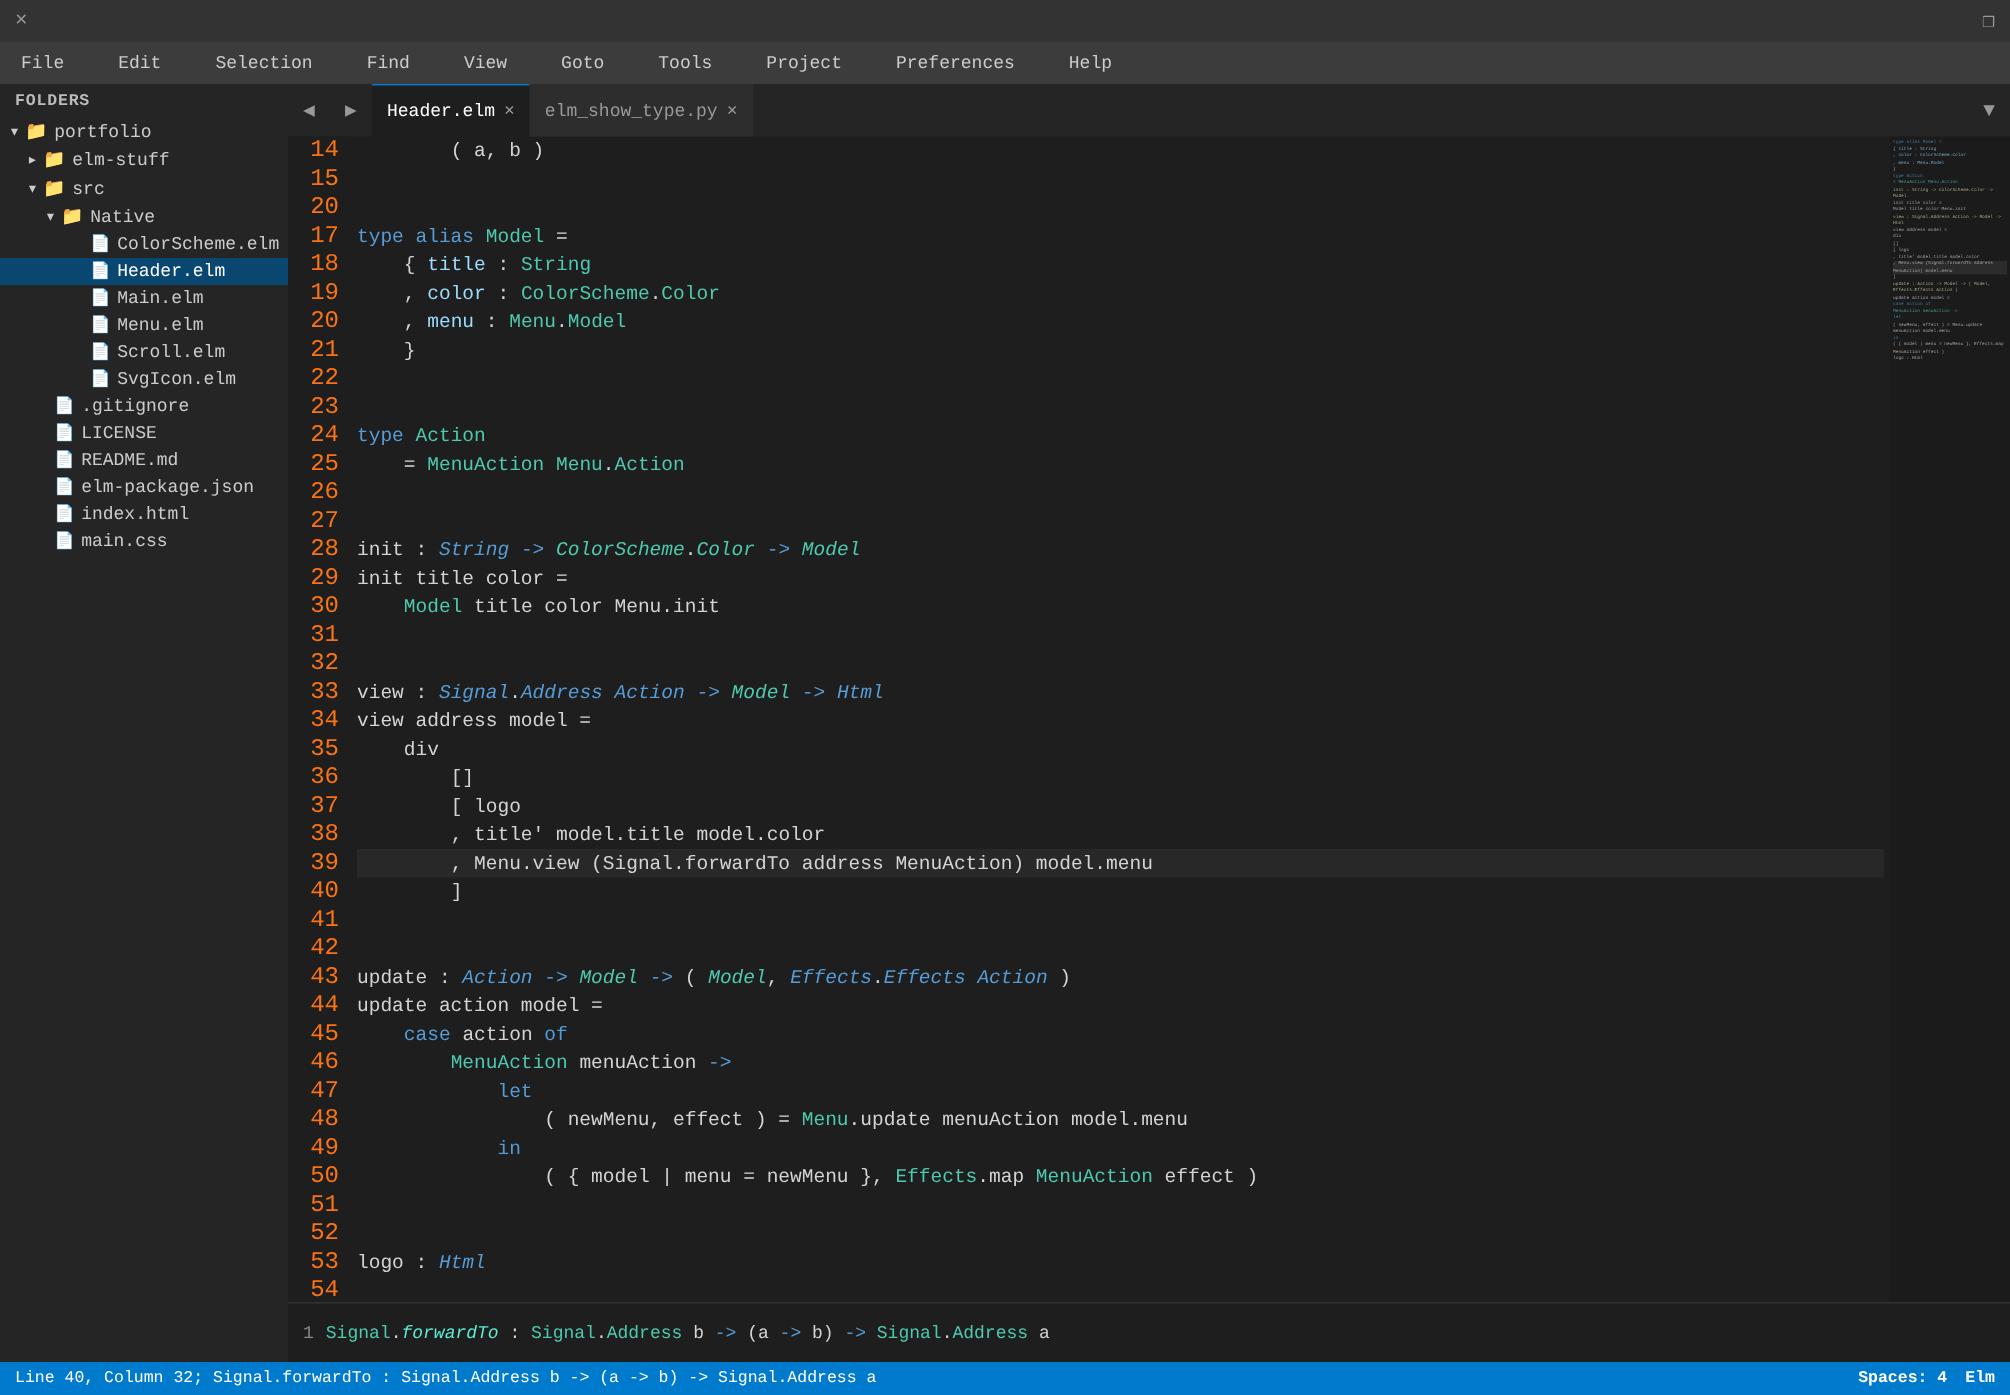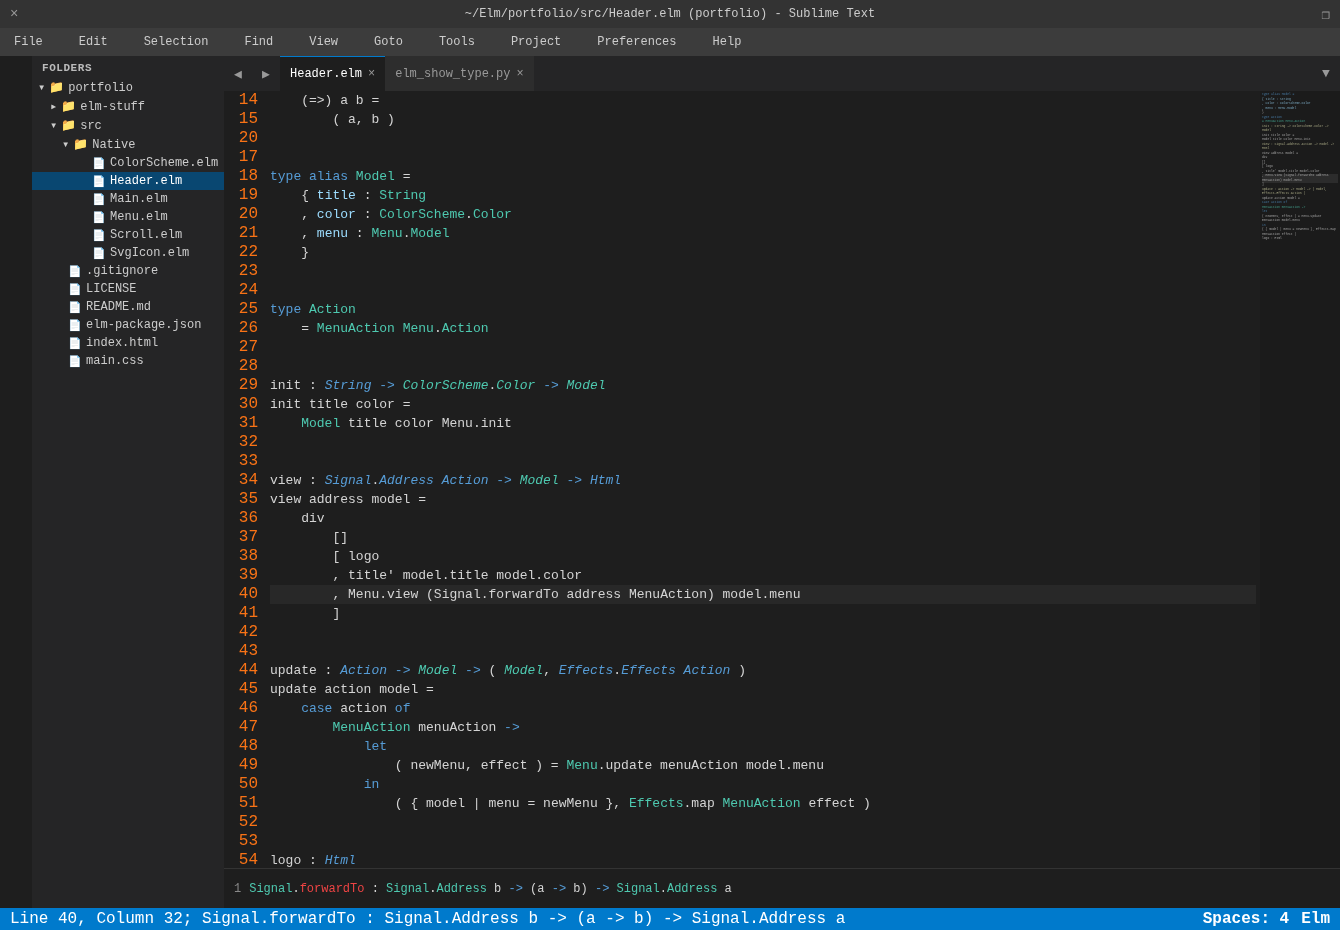--- a/index.html
+++ b/index.html
@@ -47,21 +47,20 @@
       padding: 4px 8px;
       font-size: 12px;
       cursor: pointer;
     }
 
     
     .main-area {
       display: flex;
       flex: 1;
       overflow: hidden;
-      padding-left: 32px;
     }
 
     
     .sidebar {
       width: 192px;
       background: #252526;
       display: flex;
       flex-direction: column;
       flex-shrink: 0;
       overflow-y: auto;
@@ -200,21 +199,21 @@
 
     
     .status-bar {
       background: #007acc;
       color: #fff;
       height: 22px;
       display: flex;
       align-items: center;
       justify-content: space-between;
       padding: 0 10px;
-      font-size: 16px;
+      font-size: 11px;
       flex-shrink: 0;
     }
     .status-left { display: flex; align-items: center; gap: 12px; }
     .status-right { display: flex; align-items: center; gap: 12px; font-weight: bold; }
 
     
     .bottom-panel {
       background: #1e1e1e;
       height: 40px;
       display: flex;
@@ -228,39 +227,38 @@
 
     
     .c-keyword { color: #569cd6; }
     .c-type { color: #4ec9b0; }
     .c-punct { color: #d4d4d4; }
     .c-plain { color: #d4d4d4; }
     .c-arrow { color: #569cd6; }
     .c-italic { font-style: italic; color: #569cd6; }
     .c-italic-green { font-style: italic; color: #4ec9b0; }
     .c-italic-teal { font-style: italic; color: #4ec9b0; }
-    .c-yellow { color: #ef4444; }
+    .c-yellow { color: #5eead4; font-style: italic; }
     .c-lightblue { color: #9cdcfe; }
 
     
     .line-current { background: #282828; }
 
     
     .code-content::-webkit-scrollbar { width: 10px; height: 10px; }
     .code-content::-webkit-scrollbar-track { background: #1e1e1e; }
     .code-content::-webkit-scrollbar-thumb { background: #424242; }
   </style>
 </head>
 <body>
 
 <div class="title-bar">
   <div class="title-bar-left">
     <span class="title-bar-close">×</span>
   </div>
-  <span class="title-bar-title">~/Elm/portfolio/src/Header.elm (portfolio) - Sublime Text</span>
   <span class="title-bar-right">❐</span>
 </div>
 
 <div class="menu-bar">
   <span class="menu-item">File</span>
   <span class="menu-item">Edit</span>
   <span class="menu-item">Selection</span>
   <span class="menu-item">Find</span>
   <span class="menu-item">View</span>
   <span class="menu-item">Goto</span>
@@ -412,21 +410,20 @@
         <div>48</div>
         <div>49</div>
         <div>50</div>
         <div>51</div>
         <div>52</div>
         <div>53</div>
         <div>54</div>
       </div>
 
       <div class="code-content">
-        <span class="code-line">    <span class="c-punct">(=&gt;) </span><span class="c-plain">a b =</span></span>
         <span class="code-line">        <span class="c-punct">( </span><span class="c-plain">a, b )</span></span>
         <span class="code-line"></span>
         <span class="code-line"></span>
         <span class="code-line"><span class="c-keyword">type alias</span> <span class="c-type">Model</span> <span class="c-punct">=</span></span>
         <span class="code-line">    <span class="c-punct">{ </span><span class="c-lightblue">title</span> <span class="c-punct">: </span><span class="c-type">String</span></span>
         <span class="code-line">    <span class="c-punct">, </span><span class="c-lightblue">color</span> <span class="c-punct">: </span><span class="c-type">ColorScheme</span><span class="c-punct">.</span><span class="c-type">Color</span></span>
         <span class="code-line">    <span class="c-punct">, </span><span class="c-lightblue">menu</span> <span class="c-punct">: </span><span class="c-type">Menu</span><span class="c-punct">.</span><span class="c-type">Model</span></span>
         <span class="code-line">    <span class="c-punct">}</span></span>
         <span class="code-line"></span>
         <span class="code-line"></span>

